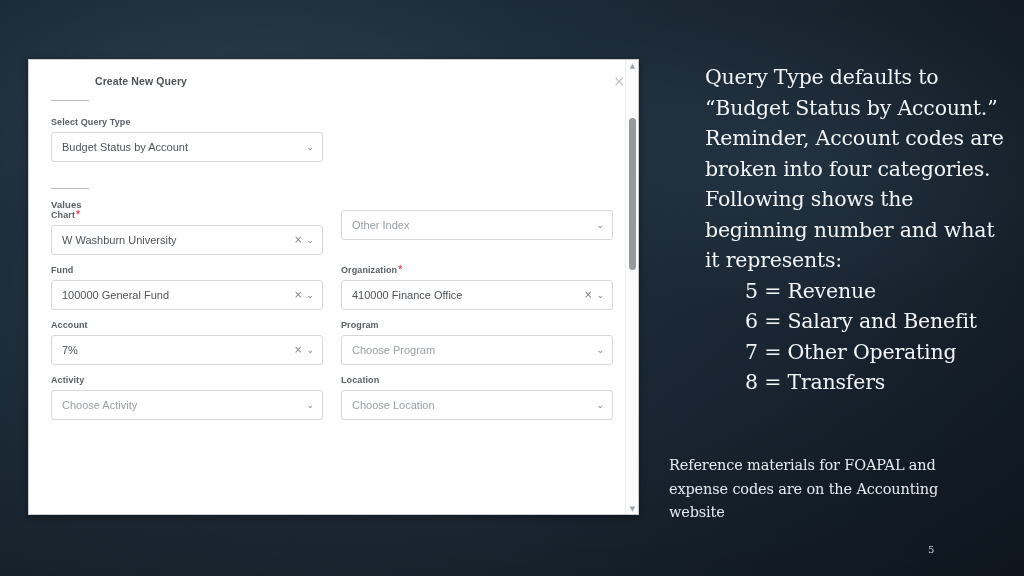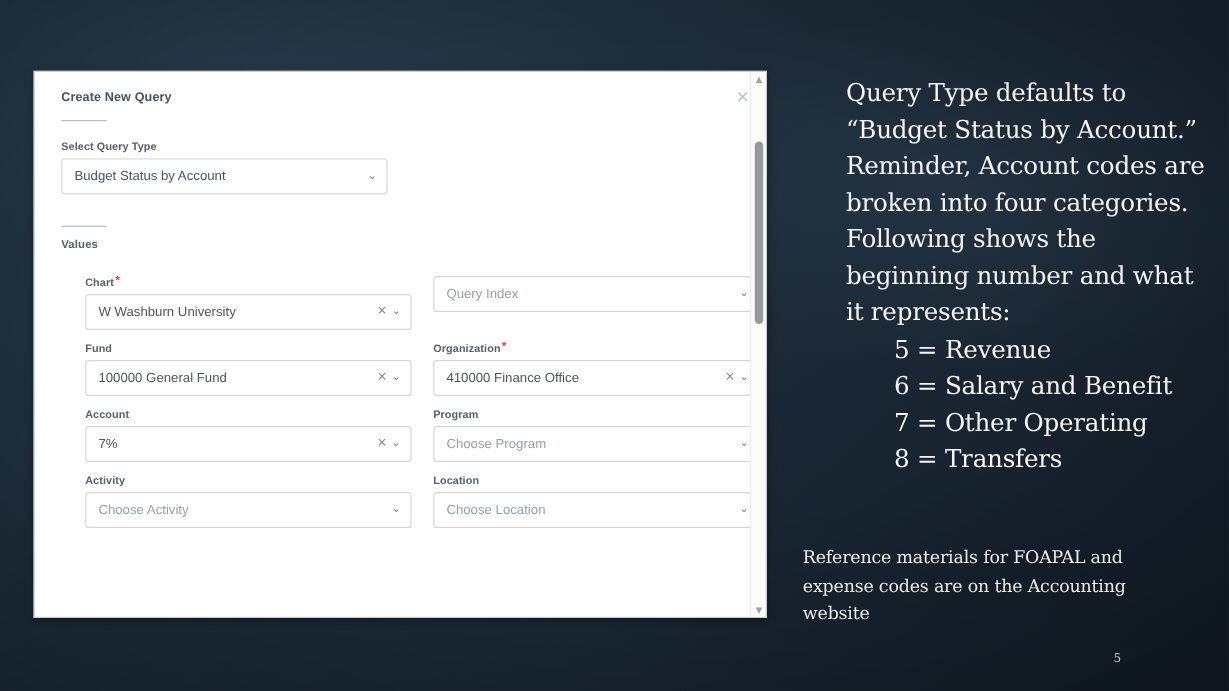--- a/index.html
+++ b/index.html
@@ -53,20 +53,21 @@
     height: 456px;
     padding: 15px 22px 0 22px;
   }
 
   .dlg-title {
     font-size: 10.5px;
     font-weight: bold;
     color: #4c5257;
     letter-spacing: .1px;
     margin-bottom: 13px;
+    margin-left: 44px;
   }
 
   #close-icon {
     position: absolute;
     right: 12px;
     top: 14px;
     width: 14px;
     height: 14px;
     color: #b9bdc1;
     font-size: 14px;
@@ -80,31 +81,30 @@
     width: 38px;
     height: 1px;
     background: #b9bdc2;
     margin: 0 0 16px 0;
   }
 
   .section-label {
     font-size: 9.5px;
     font-weight: bold;
     color: #5a6066;
-    margin-bottom: 20px;
+    margin-bottom: 0;
     letter-spacing: .1px;
   }
 
   
   .grid {
     display: grid;
     grid-template-columns: 272px 272px;
     column-gap: 18px;
     row-gap: 0;
-    margin-left: 20px;
   }
   .field { margin-bottom: 10px; }
   .field.wide { width: 272px; }
 
   .field-label {
     font-size: 9px;
     font-weight: bold;
     color: #5a6066;
     margin-bottom: 5px;
     letter-spacing: .1px;
@@ -266,21 +266,21 @@
           <span class="val">W Washburn University</span>
           <span class="icons">
             <span class="ic-clear">×</span>
             <span class="ic-chev">⌄</span>
           </span>
         </div>
       </div>
 
       <div class="field">
         <div class="select">
-          <span class="val ph">Query Index</span>
+          <span class="val ph">Other Index</span>
           <span class="icons">
             <span class="ic-chev">⌄</span>
           </span>
         </div>
       </div>
 
       <div class="field">
         <div class="field-label">Fund</div>
         <div class="select">
           <span class="val">100000 General Fund</span>

